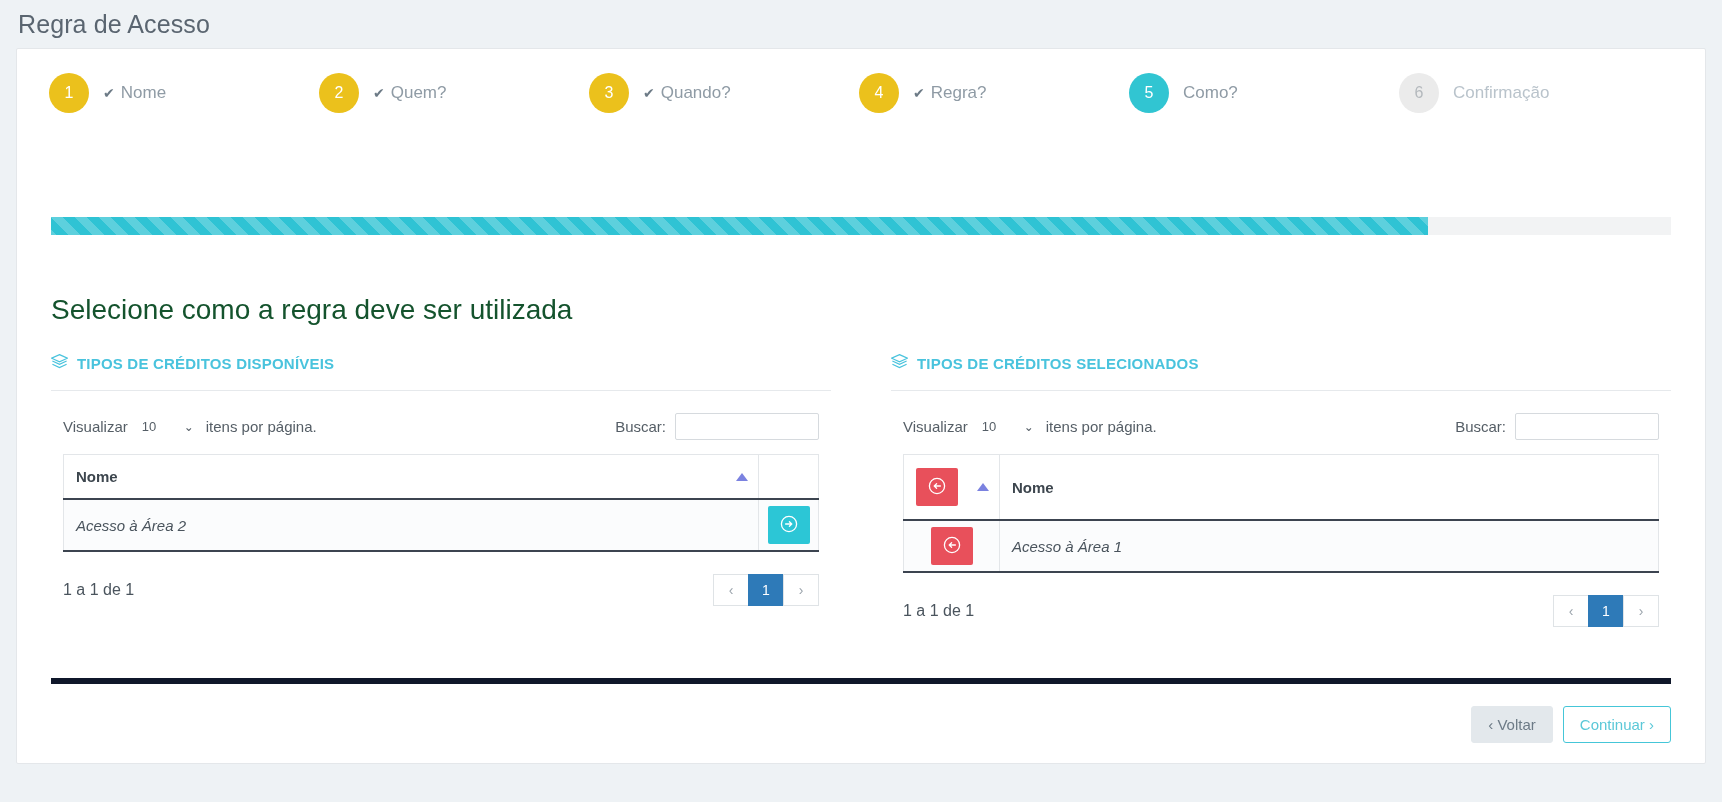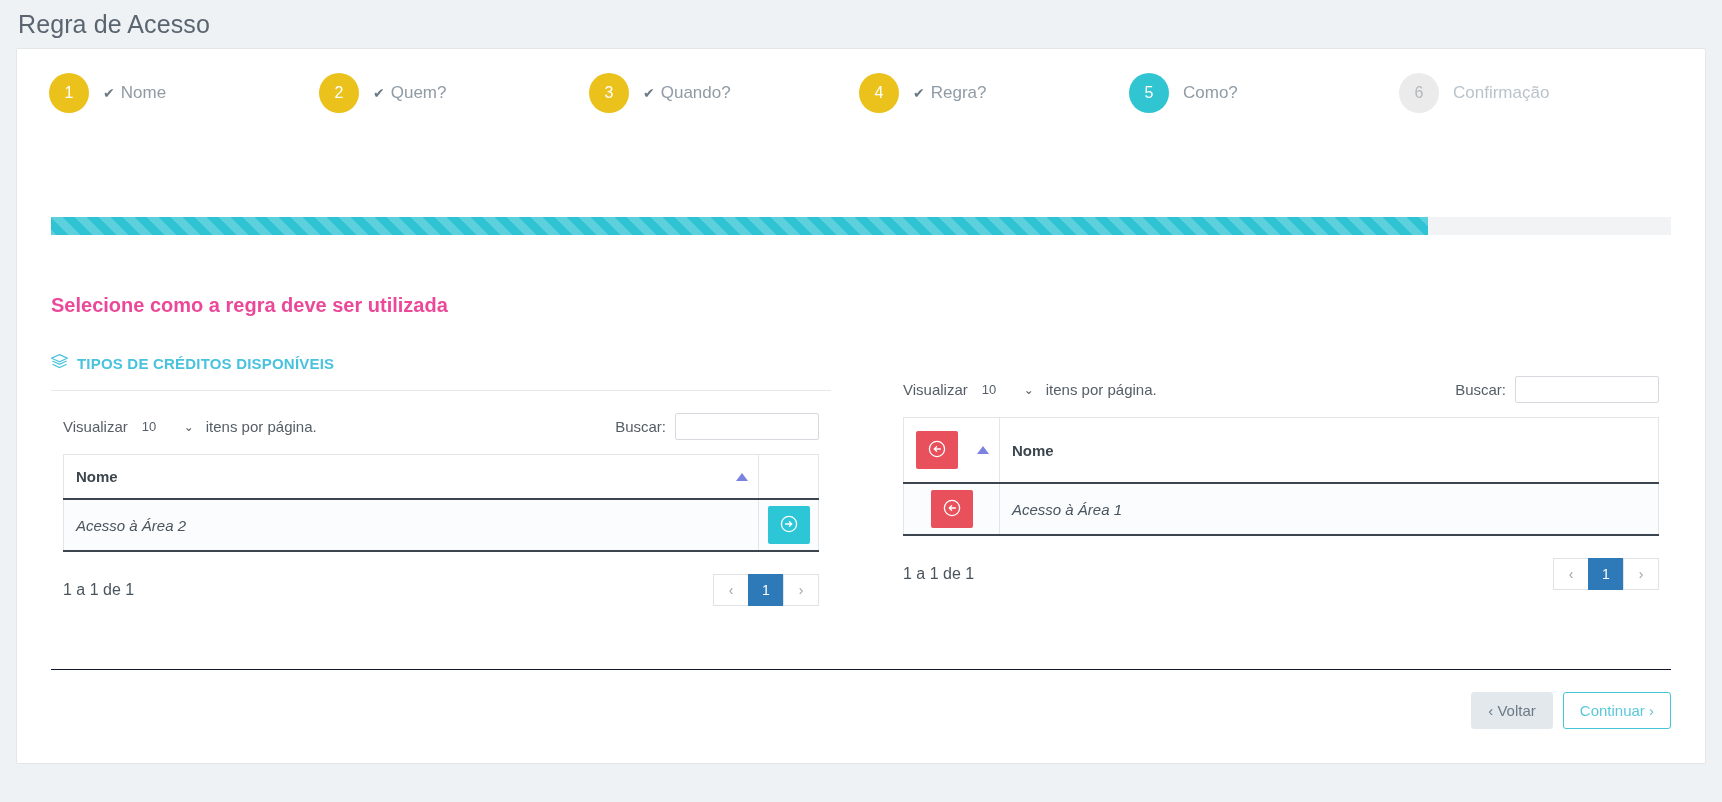--- a/index.html
+++ b/index.html
@@ -99,23 +99,23 @@
       transparent 50%, rgba(255,255,255,.22) 50%,
       rgba(255,255,255,.22) 75%, transparent 75%, transparent);
     background-size: 24px 24px;
   }
 
   
   .section-heading {
     position: absolute;
     left: 34px;
     top: 245px;
-    font-size: 20px;
-    font-weight: 700;
-    color: #ec4899;
+    font-size: 28px;
+    font-weight: 400;
+    color: #14532d;
   }
 
   
   .panels {
     position: absolute;
     left: 34px;
     top: 305px;
     width: 1620px;
     display: flex;
     gap: 60px;
@@ -280,22 +280,22 @@
     background: #2e7ab8;
     border-color: #2e7ab8;
     color: #ffffff;
   }
 
   
   .card-footer {
     position: absolute;
     left: 34px;
     right: 34px;
-    bottom: 34px;
-    border-top: 1px solid #0f172a;
+    bottom: 20px;
+    border-top: 6px solid #0f172a;
     padding-top: 22px;
     display: flex;
     justify-content: flex-end;
     gap: 10px;
   }
   .btn {
     font-size: 15px;
     font-family: "Liberation Sans", sans-serif;
     padding: 8px 16px;
     border-radius: 3px;
@@ -434,20 +434,30 @@
           <button>‹</button>
           <button class="current">1</button>
           <button>›</button>
         </div>
       </div>
 
     </div>
 
     <div class="panel">
 
+      <div class="panel-title">
+        <span class="layers-icon">
+          <svg width="17" height="15" viewBox="0 0 17 15">
+            <path d="M8.5 0.6 L16.4 4.2 L8.5 7.8 L0.6 4.2 Z" fill="none" stroke="#49c3dd" stroke-width="1.2"></path>
+            <path d="M1.4 7.0 L8.5 10.3 L15.6 7.0" fill="none" stroke="#49c3dd" stroke-width="1.2"></path>
+            <path d="M1.4 10.2 L8.5 13.5 L15.6 10.2" fill="none" stroke="#49c3dd" stroke-width="1.2"></path>
+          </svg>
+        </span>
+        <span>TIPOS DE CRÉDITOS SELECIONADOS</span>
+      </div>
 
       <div class="table-controls">
         <label class="length-ctl">
           <span>Visualizar</span>
           <span class="select-wrap">
             <select class="length-select">
               <option>10</option>
             </select>
             <span class="select-caret">⌄</span>
           </span>

